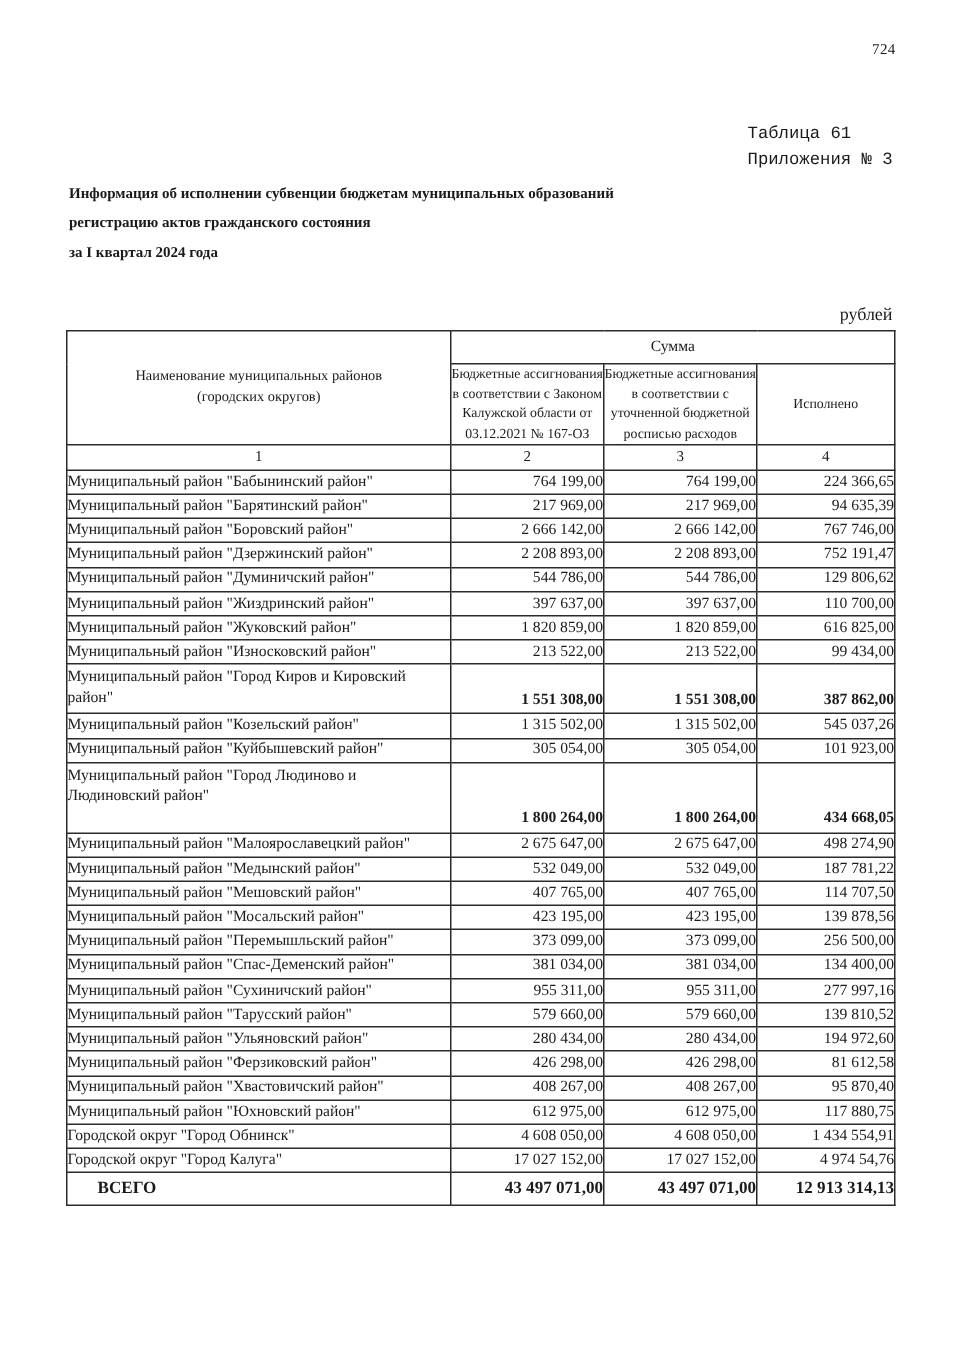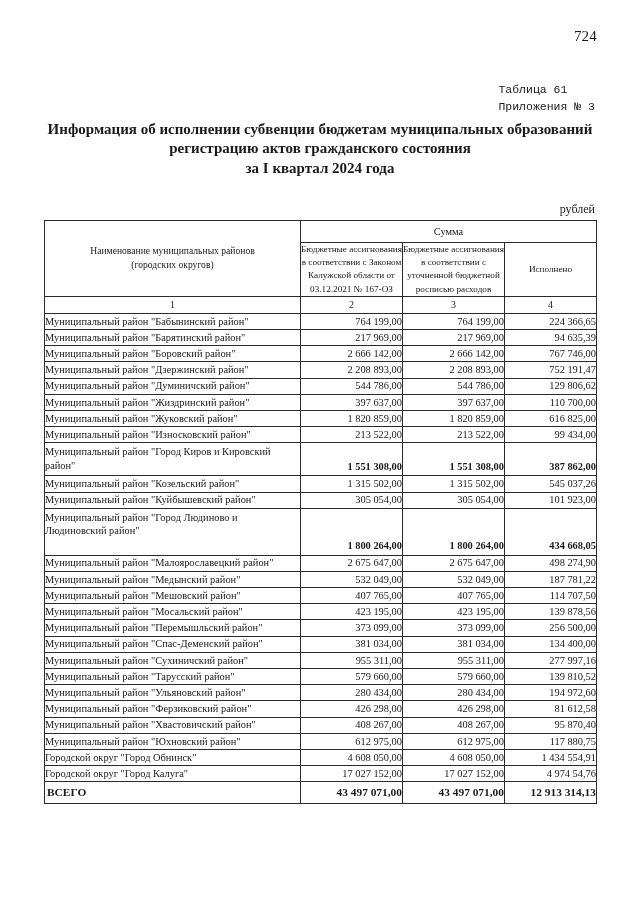--- a/index.html
+++ b/index.html
@@ -21,44 +21,43 @@
     height: 905px;
     box-sizing: border-box;
     padding: 0;
   }
 
   
   .page-number {
     position: absolute;
     top: 28px;
     right: 42px;
-    font-size: 15px;
+    font-size: 10px;
     letter-spacing: 0.2px;
   }
 
   
   .caption-block {
     position: absolute;
     top: 81px;
     right: 44px;
     text-align: left;
     font-size: 11.5px;
     line-height: 17px;
     font-family: Liberation Mono, monospace;
   }
 
   
   .doc-title {
     position: absolute;
     top: 120px;
     left: 46px;
     width: 548px;
-    text-align: center;
-    font-weight: bold;
-    font-size: 15px;
+    font-weight: bold;
+    font-size: 10px;
     line-height: 19.3px;
   }
   .doc-title div { white-space: nowrap; }
   .title-l2 { letter-spacing: -0.05px; }
 
   
   .units {
     position: absolute;
     top: 202px;
     right: 44px;
@@ -142,21 +141,21 @@
   }
   tr.r-tall .nm, tr.r-xtall .nm {
     vertical-align: top;
     padding-top: 2px;
   }
   tr.total td {
     font-weight: bold;
     font-size: 11.4px;
     height: 21px;
   }
-  tr.total .nm { padding-left: 2px; }
+  tr.total .nm { padding-left: 20px; }
 </style>
 </head>
 <body>
 
 <div class="page">
 
   <div class="page-number">724</div>
 
   <div class="caption-block">
     <div>Таблица 61</div>

